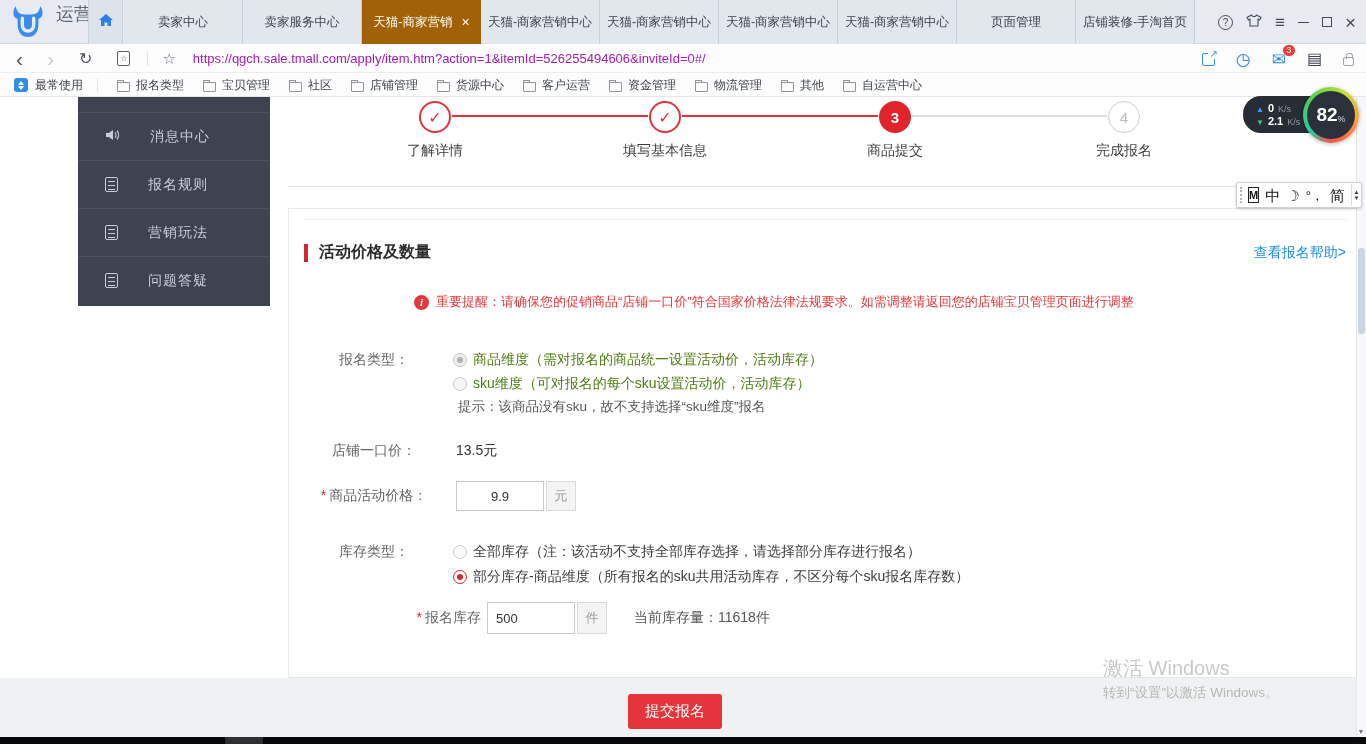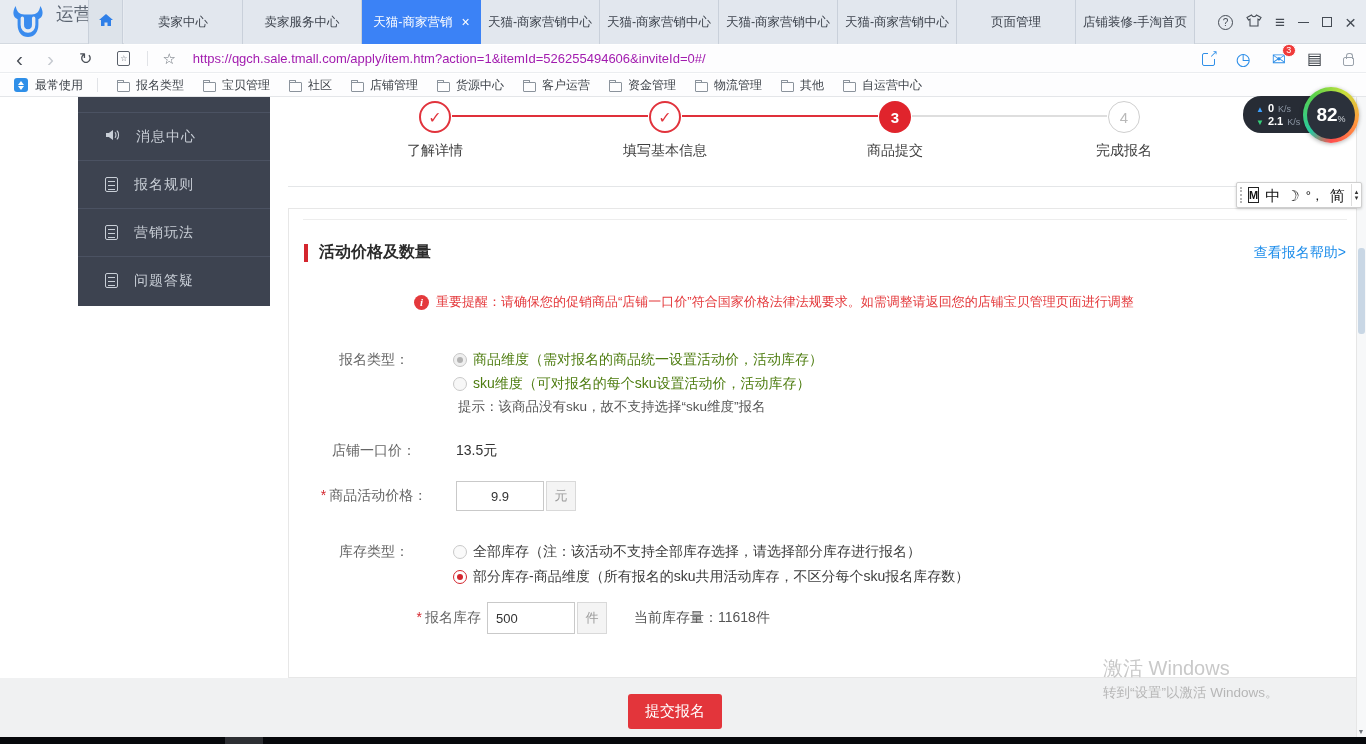--- a/index.html
+++ b/index.html
@@ -7,21 +7,21 @@
   body { font-family:"Liberation Sans", sans-serif; position:relative; background:#fff; }
   .abs { position:absolute; }
 
   
   .titlebar { left:0; top:0; width:1366px; height:44px; background:#e7ebf1; border-bottom:1px solid #d3d9e0; }
   .logo { left:9px; top:5px; }
   .workspace { left:56px; top:0; height:28px; display:flex; align-items:center; font-size:18px; color:#5c6572; }
   .home-tab { left:88px; top:0; width:35px; height:44px; background:#dde3ea; border-left:1px solid #c9d0da; border-right:1px solid #c9d0da; display:flex; align-items:center; justify-content:center; }
   .tabs { left:124px; top:0; height:44px; display:flex; }
   .tab { width:119px; height:44px; display:flex; align-items:center; justify-content:center; font-size:12.5px; color:#3e444e; border-right:1px solid #c9d0da; background:#e2e7ee; white-space:nowrap; overflow:hidden; }
-  .tab.active { background:#3b82f6; color:#fff; border-right:none; }
+  .tab.active { background:#a16207; color:#fff; border-right:none; }
   .tab.active .close { margin-left:9px; font-size:14px; line-height:1; color:#fff; }
   .win-controls { right:10px; top:0; height:44px; display:flex; align-items:center; gap:13px; color:#454b54; }
   .wc-help { width:15px; height:15px; border:1.2px solid #454b54; border-radius:50%; font-size:10px; display:flex; align-items:center; justify-content:center; }
   .wc-menu { font-size:17px; line-height:1; }
   .wc-min { width:11px; height:0; border-bottom:1.6px solid #454b54; }
   .wc-restore { width:10px; height:10px; border:1.3px solid #454b54; position:relative; background:#e7ebf1; }
   .wc-restore::before { content:""; position:absolute; top:-4px; right:-4px; width:9px; height:9px; border:1.3px solid #454b54; z-index:-1; }
   .wc-close { font-size:19px; line-height:1; }
 
   
@@ -61,21 +61,21 @@
   .step-todo { border:1.5px solid #cfcfcf; color:#b9b9b9; font-size:15px; }
   .step-label { position:absolute; top:142px; width:160px; text-align:center; font-size:14px; color:#404040; }
   .conn { position:absolute; top:115px; height:2px; }
   .conn-red { background:#e0303a; }
   .conn-gray { background:#dedede; }
   .steps-divider { left:288px; top:186px; width:1069px; height:1px; background:#e4e6e8; }
 
   
   .sidebar { left:78px; top:97px; width:192px; height:209px; background:#3d4350; }
   .sb-spacer { height:15px; }
-  .sb-item { height:48px; border-top:1px solid #4b5262; display:flex; align-items:center; padding-left:27px; gap:16px; color:#c9cfd7; font-size:14px; letter-spacing:1px; }
+  .sb-item { height:48px; border-top:1px solid #4b5262; display:flex; align-items:center; padding-left:27px; gap:30px; color:#c9cfd7; font-size:14px; letter-spacing:1px; }
   .doc-ic { width:13px; height:15px; border:1px solid #c9cfd7; border-radius:2px; position:relative; }
   .doc-ic::before { content:""; position:absolute; left:2px; right:2px; top:3px; height:0; border-top:1px solid #c9cfd7; box-shadow:0 4px 0 #c9cfd7, 0 8px 0 #c9cfd7; }
 
   
   .card { left:288px; top:208px; width:1074px; height:470px; background:#fff; border:1px solid #e7e7e7; }
   .card-topline { position:absolute; left:14px; right:14px; top:10px; height:1px; background:#ededed; }
   .sec { position:absolute; left:15px; right:15px; top:33px; display:flex; align-items:center; }
   .redbar { width:4px; height:18px; background:#d4262e; margin-right:11px; }
   .sec-title { font-size:16px; font-weight:bold; color:#2b2b2b; flex:1; }
   .help-link { font-size:14px; color:#1c8cea; }

